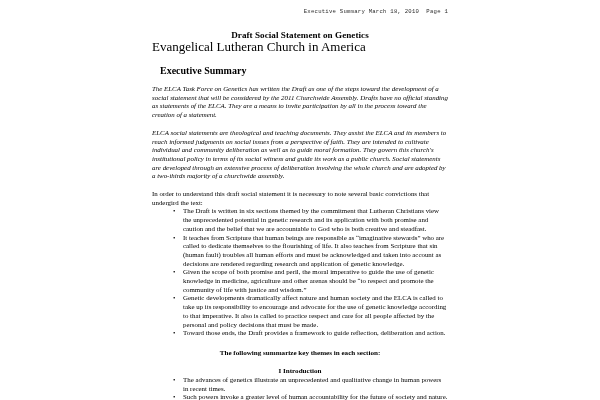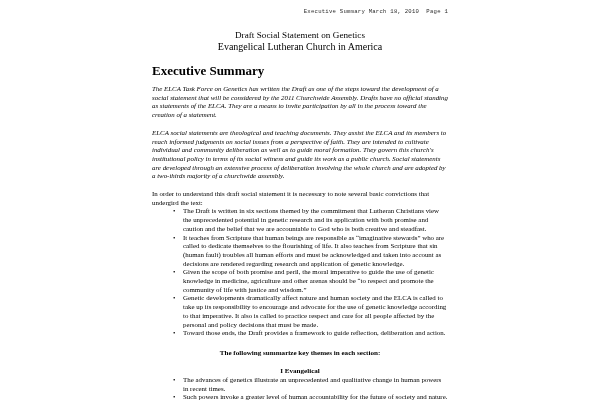--- a/index.html
+++ b/index.html
@@ -42,38 +42,37 @@
   
   .content {
     position: absolute;
     top: 30px;
     left: 152px;
     width: 296px;
   }
 
   .doc-title {
     text-align: center;
-    font-weight: normal;
+    font-weight: bold;
     font-size: 9.1px;
     line-height: 11px;
     margin: 0;
     letter-spacing: 0.05px;
   }
   .doc-subtitle {
-    text-align: center;
-    font-size: 10px;
+    font-size: 13px;
     line-height: 10px;
     margin: 1px 0 4px 0;
   }
 
   .section-heading {
     font-weight: bold;
-    font-size: 13px;
+    font-size: 10px;
     line-height: 10px;
-    margin: 14px 0 0 0;
+    margin: 14px 0 0 8px;
   }
 
   .lead-para {
     font-style: italic;
     font-size: 6.9px;
     line-height: 8.7px;
     margin: 9px 0 0 0;
     text-align: left;
   }
   .lead-para + .lead-para {
@@ -142,21 +141,21 @@
     <ul class="bullets">
       <li>The Draft is written in six sections themed by the commitment that Lutheran Christians view the unprecedented potential in genetic research and its application with both promise and caution and the belief that we are accountable to God who is both creative and steadfast.</li>
       <li>It teaches from Scripture that human beings are responsible as “imaginative stewards” who are called to dedicate themselves to the flourishing of life. It also teaches from Scripture that sin (human fault) troubles all human efforts and must be acknowledged and taken into account as decisions are rendered regarding research and application of genetic knowledge.</li>
       <li>Given the scope of both promise and peril, the moral imperative to guide the use of genetic knowledge in medicine, agriculture and other arenas should be “to respect and promote the community of life with justice and wisdom.”</li>
       <li>Genetic developments dramatically affect nature and human society and the ELCA is called to take up its responsibility to encourage and advocate for the use of genetic knowledge according to that imperative. It also is called to practice respect and care for all people affected by the personal and policy decisions that must be made.</li>
       <li>Toward those ends, the Draft provides a framework to guide reflection, deliberation and action.</li>
     </ul>
 
     <div class="sub-heading">The following summarize key themes in each section:</div>
 
-    <div class="sub-heading tight">I Evangelical</div>
+    <div class="sub-heading tight">I Introduction</div>
 
     <ul class="bullets">
       <li>The advances of genetics illustrate an unprecedented and qualitative change in human powers in recent times.</li>
       <li>Such powers invoke a greater level of human accountability for the future of society and nature.</li>
     </ul>
 
   </div>
 </div>
 
 </body></html>

